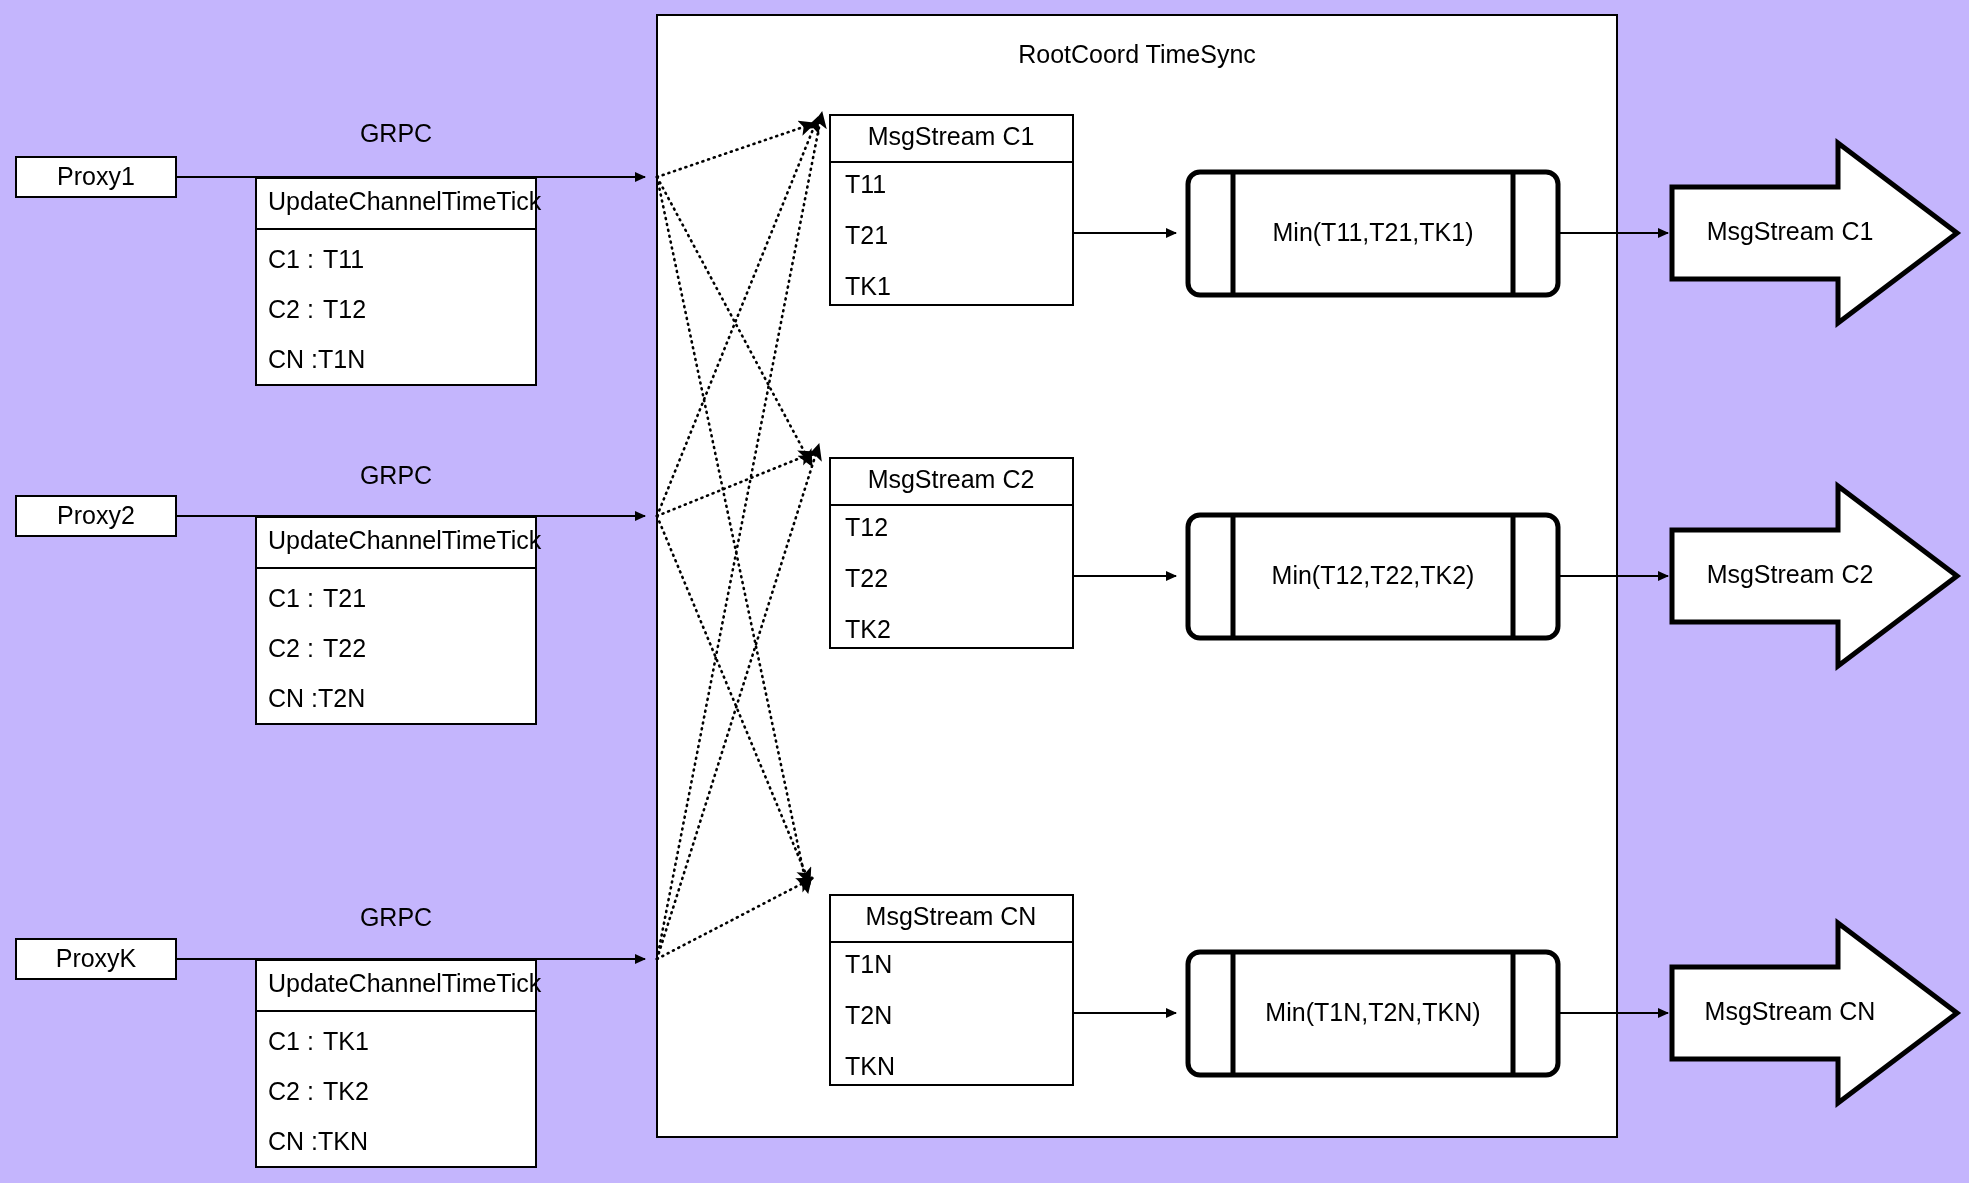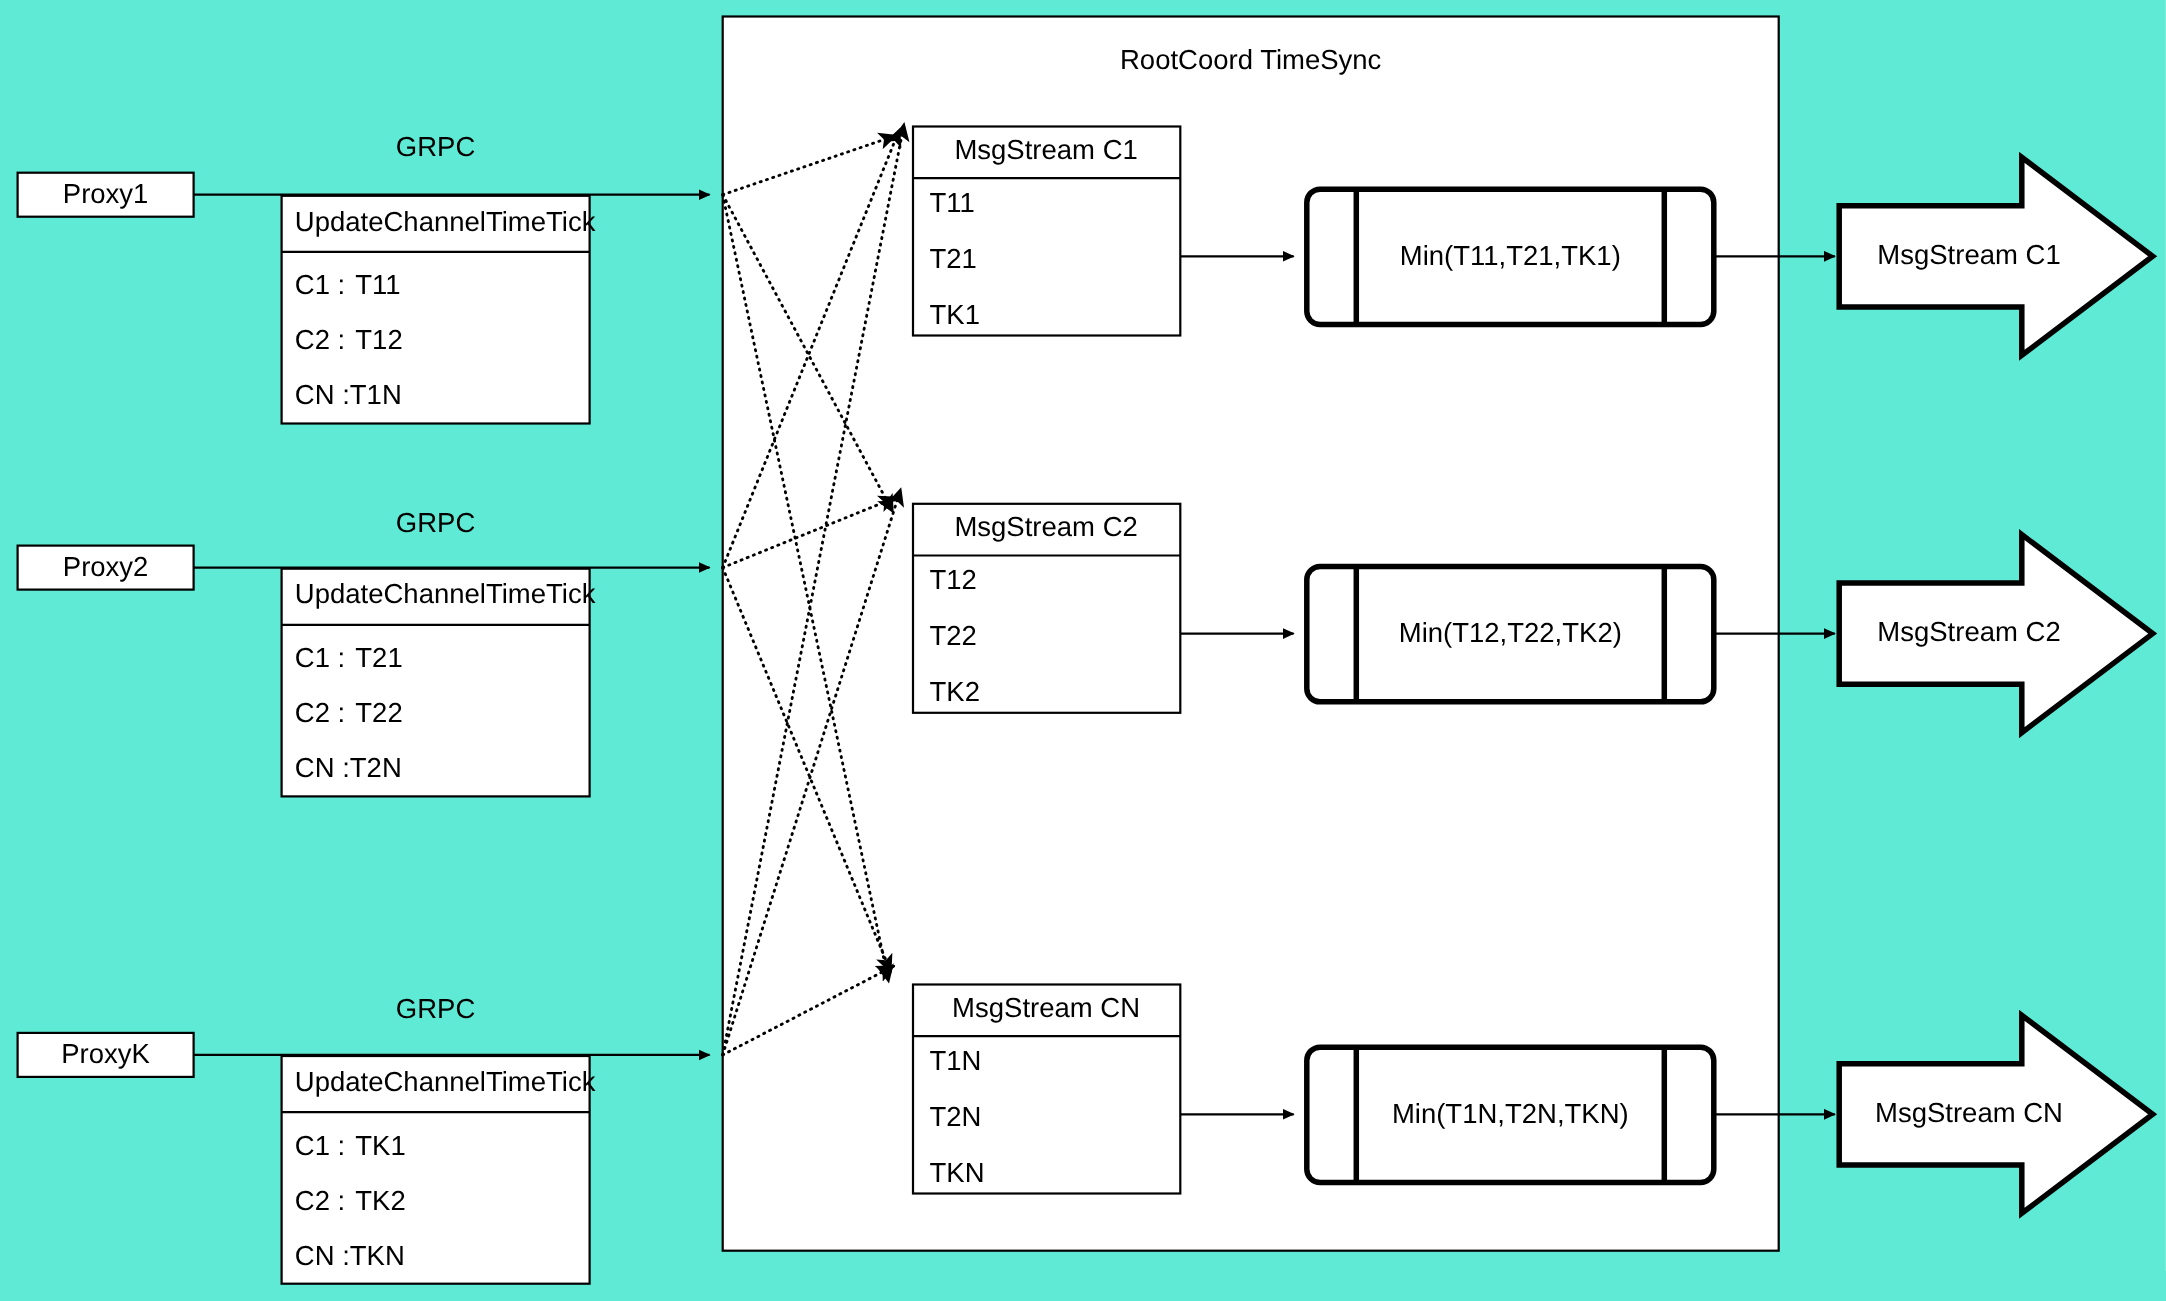--- a/index.html
+++ b/index.html
@@ -8,21 +8,21 @@
     padding: 0;
     background: #ffffff;
   }
   body {
     font-family: "Liberation Sans", sans-serif;
   }
   #stage {
     position: relative;
     width: 1969px;
     height: 1183px;
-    background: #5eead4;
+    background: #c4b5fd;
     overflow: hidden;
   }
   svg.layer {
     position: absolute;
     left: 0;
     top: 0;
     width: 1969px;
     height: 1183px;
   }
   .shape-stroke {

